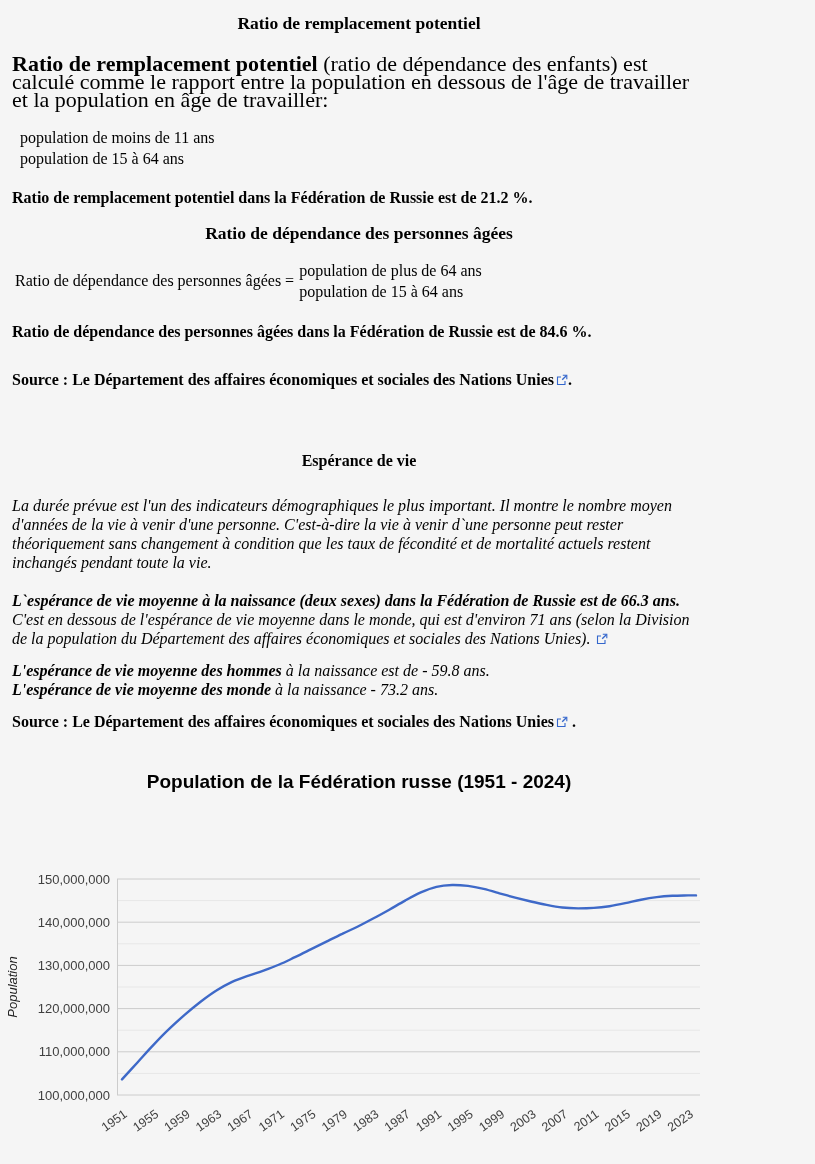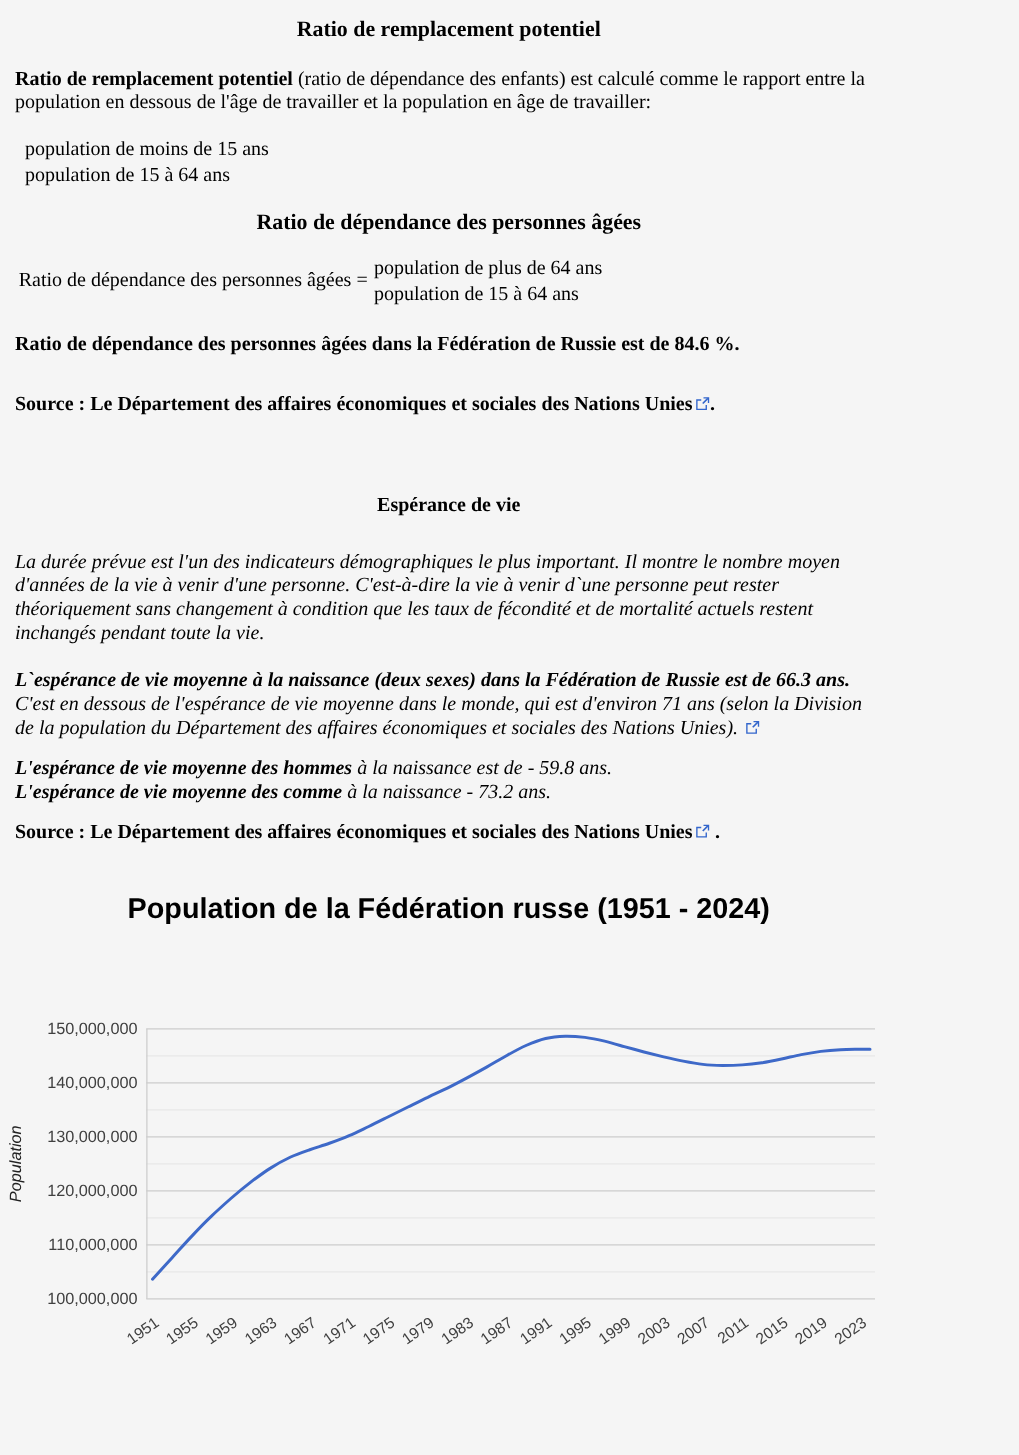--- a/index.html
+++ b/index.html
@@ -10,21 +10,21 @@
     color:#000;
     -webkit-font-smoothing:antialiased;
   }
   .page{width:718px;min-height:1164px;overflow:hidden;background:#f5f5f5;}
   .content{padding:0 12px;}
   h3.sec{
     font-size:17.5px;line-height:20px;font-weight:bold;
     text-align:center;margin:13px 0 0 0;
   }
   h3.sec2{margin-top:16px;}
-  .para{font-size:16px;line-height:18px;margin:22px 0 0 0;}
+  .para{font-size:22px;line-height:18px;margin:22px 0 0 0;}
   .para-life{font-size:16px;line-height:19px;margin:21px 0 0 0;font-style:italic;}
   .formula{
     display:flex;align-items:center;margin:18px 0 0 0;
     font-size:16px;padding-left:3px;
   }
   .formula.f2{margin-top:17px;}
   .frac{display:inline-block;margin-left:5px;}
   .frac div{line-height:21px;white-space:nowrap;}
   .result{font-size:16px;line-height:18px;font-weight:bold;margin:20px 0 0 0;}
   .result2{margin-top:21px;}
@@ -33,43 +33,44 @@
   h1.life{
     font-size:16px;line-height:28px;font-weight:bold;text-align:center;
     margin:59px 0 0 0;
   }
   .p4{margin-top:19px;}
   .two-lines{margin-top:13px;}
   .ext-icon{vertical-align:-1px;margin-left:2px;}
   .chart-wrap{margin-top:40px;}
   .chart-title{
     font-family:"Liberation Sans", sans-serif;
-    font-weight:bold;font-size:23px;line-height:24px;
+    font-weight:bold;font-size:19px;line-height:24px;
     text-align:center;color:#000;
   }
   .chart-svg{display:block;margin-top:4px;}
   svg text{font-family:"Liberation Sans", sans-serif;}
 </style>
 </head>
 <body>
 
 <div class="page">
   <div class="content">
 
     <h3 class="sec">Ratio de remplacement potentiel</h3>
 
     <p class="para"><b>Ratio de remplacement potentiel</b><span> (ratio de dépendance des enfants) est calculé comme le rapport entre la population en dessous de l'âge de travailler et la population en âge de travailler:</span></p>
 
     <div class="formula">
       <span class="frac">
-        <div>population de moins de 15 ans</div>
+        <div>population de moins de 11 ans</div>
         <div>population de 15 à 64 ans</div>
       </span>
     </div>
 
+    <p class="result">Ratio de remplacement potentiel dans la Fédération de Russie est de 21.2 %.</p>
 
     <h3 class="sec sec2">Ratio de dépendance des personnes âgées</h3>
 
 
     <div class="formula f2">
       <span>Ratio de dépendance des personnes âgées =</span>
       <span class="frac">
         <div>population de plus de 64 ans</div>
         <div>population de 15 à 64 ans</div>
       </span>
@@ -89,21 +90,21 @@
 
     <p class="para-life p4"><b>L`espérance de vie moyenne à la naissance (deux sexes) dans la Fédération de Russie est de 66.3 ans.</b><span> C'est en dessous de l'espérance de vie moyenne dans le monde, qui est d'environ 71 ans (selon la Division de la population du Département des affaires économiques et sociales des Nations Unies).</span>
       <svg class="ext-icon" width="12" height="12" viewBox="0 0 12 12">
           <path d="M9 7v3.5H1.5V3h3.5" fill="none" stroke="#3366cc" stroke-width="1.1"></path>
           <path d="M6.8 1.3h4v4" fill="none" stroke="#3366cc" stroke-width="1.1"></path>
           <path d="M10.3 1.7 6.2 5.8" fill="none" stroke="#3366cc" stroke-width="1.3"></path>
         </svg></p>
 
     <p class="para-life two-lines">
       <span style="display:block"><b>L'espérance de vie moyenne des hommes</b><span> à la naissance est de - 59.8 ans.</span></span>
-      <span style="display:block"><b>L'espérance de vie moyenne des comme</b><span> à la naissance - 73.2 ans.</span></span>
+      <span style="display:block"><b>L'espérance de vie moyenne des monde</b><span> à la naissance - 73.2 ans.</span></span>
     </p>
 
     <p class="source source2"><span>Source : Le Département des affaires économiques et sociales des Nations Unies</span><svg class="ext-icon" width="12" height="12" viewBox="0 0 12 12">
           <path d="M9 7v3.5H1.5V3h3.5" fill="none" stroke="#3366cc" stroke-width="1.1"></path>
           <path d="M6.8 1.3h4v4" fill="none" stroke="#3366cc" stroke-width="1.1"></path>
           <path d="M10.3 1.7 6.2 5.8" fill="none" stroke="#3366cc" stroke-width="1.3"></path>
         </svg><span> .</span></p>
   </div>
 
   <div class="chart-wrap">

